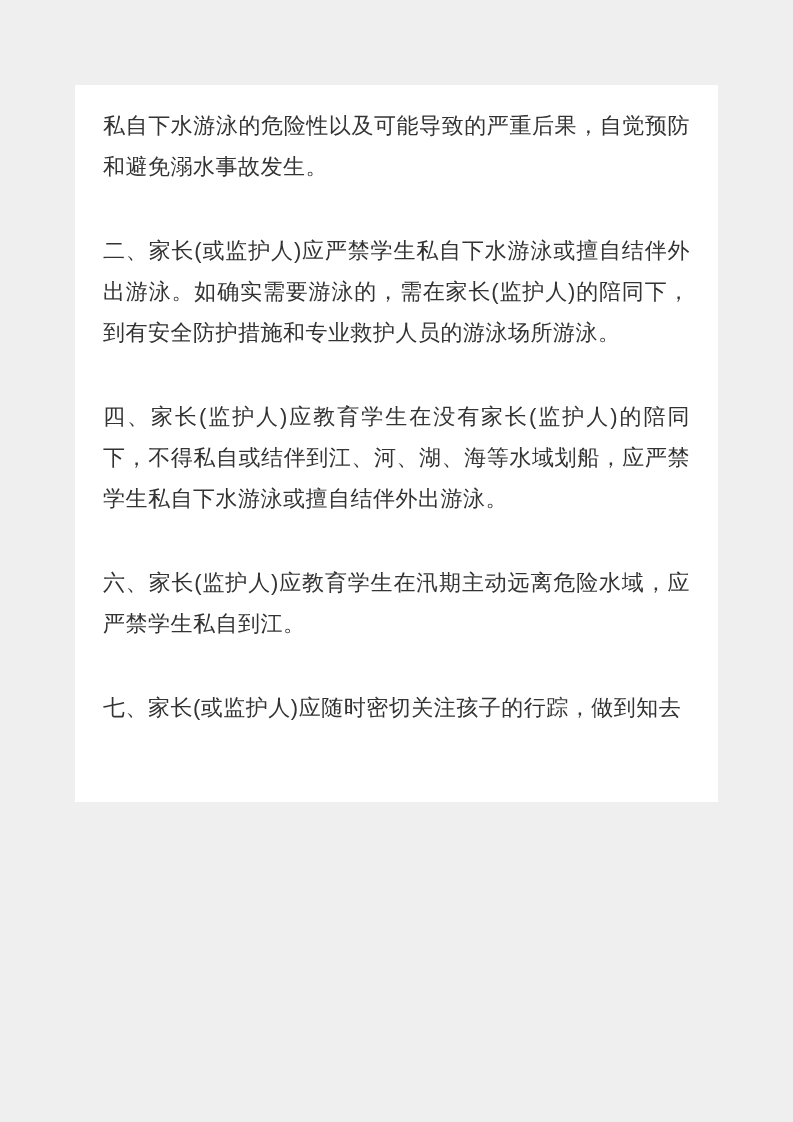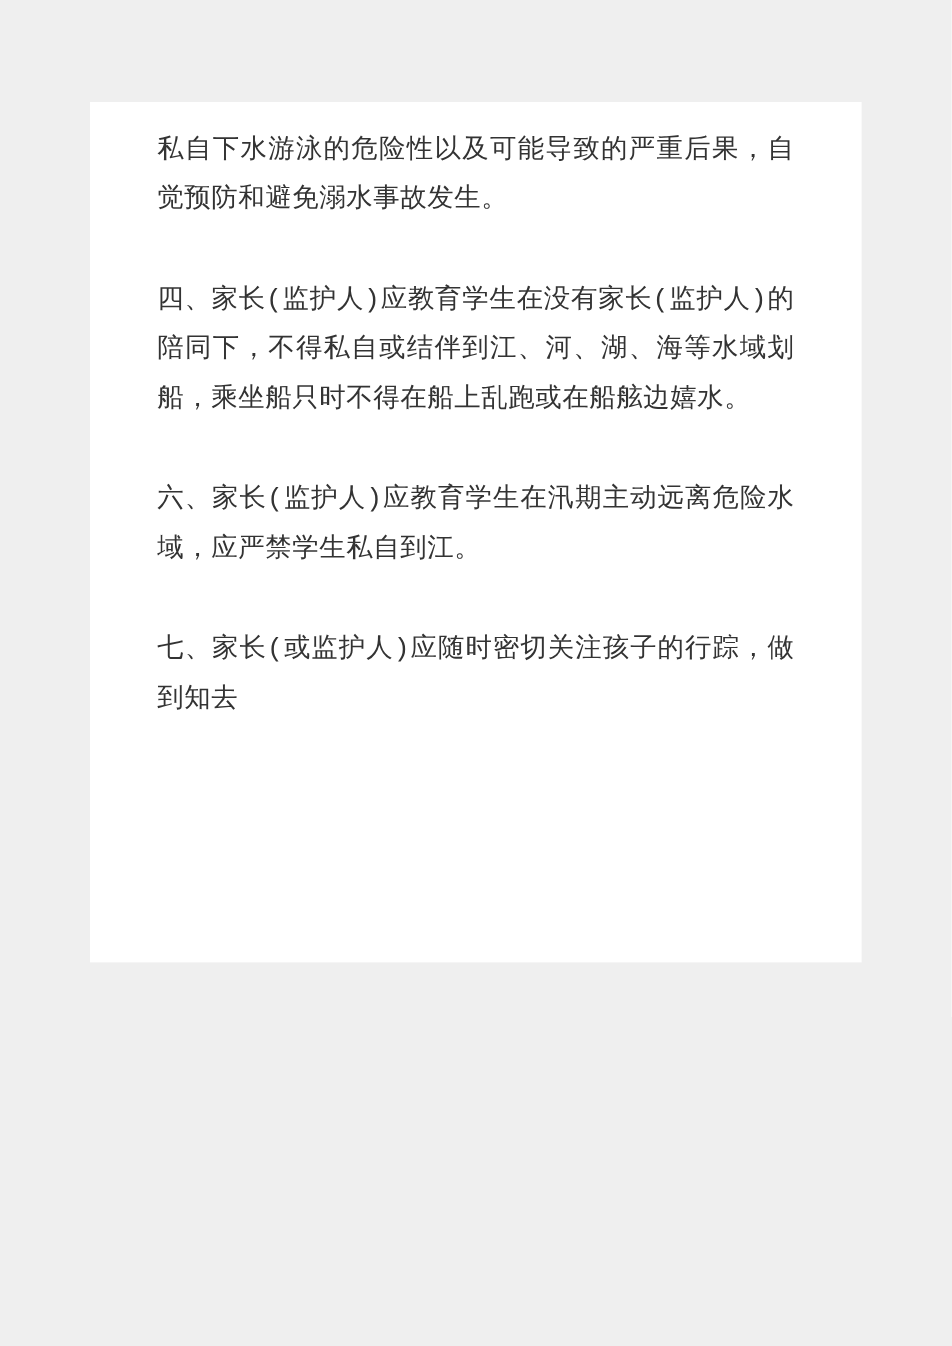--- a/index.html
+++ b/index.html
@@ -19,23 +19,22 @@
     height: 1122px;
   }
   .paper {
     position: absolute;
     left: 75px;
     top: 85px;
     width: 643px;
     height: 717px;
     background: #ffffff;
     box-sizing: border-box;
-    padding: 20px 56px;
+    padding: 20px 28px;
     overflow: hidden;
-    font-family: Liberation Mono, monospace;
   }
   .para {
     margin: 0 0 43px 0;
     font-size: 22px;
     line-height: 41px;
     color: #333333;
     text-align: justify;
     text-justify: inter-ideograph;
     letter-spacing: 0.5px;
     word-break: break-all;
@@ -43,17 +42,18 @@
   .para:last-child {
     margin-bottom: 0;
   }
 </style>
 </head>
 <body>
 
 <div class="canvas">
   <div class="paper">
     <p class="para">私自下水游泳的危险性以及可能导致的严重后果，自觉预防和避免溺水事故发生。</p>
-    <p class="para">四、家长(监护人)应教育学生在没有家长(监护人)的陪同下，不得私自或结伴到江、河、湖、海等水域划船，乘坐船只时不得在船上乱跑或在船舷边嬉水。</p>
+    <p class="para">二、家长(或监护人)应严禁学生私自下水游泳或擅自结伴外出游泳。如确实需要游泳的，需在家长(监护人)的陪同下，到有安全防护措施和专业救护人员的游泳场所游泳。</p>
+    <p class="para">四、家长(监护人)应教育学生在没有家长(监护人)的陪同下，不得私自或结伴到江、河、湖、海等水域划船，应严禁学生私自下水游泳或擅自结伴外出游泳。</p>
     <p class="para">六、家长(监护人)应教育学生在汛期主动远离危险水域，应严禁学生私自到江。</p>
     <p class="para">七、家长(或监护人)应随时密切关注孩子的行踪，做到知去</p>
   </div>
 </div>
 
 </body></html>

